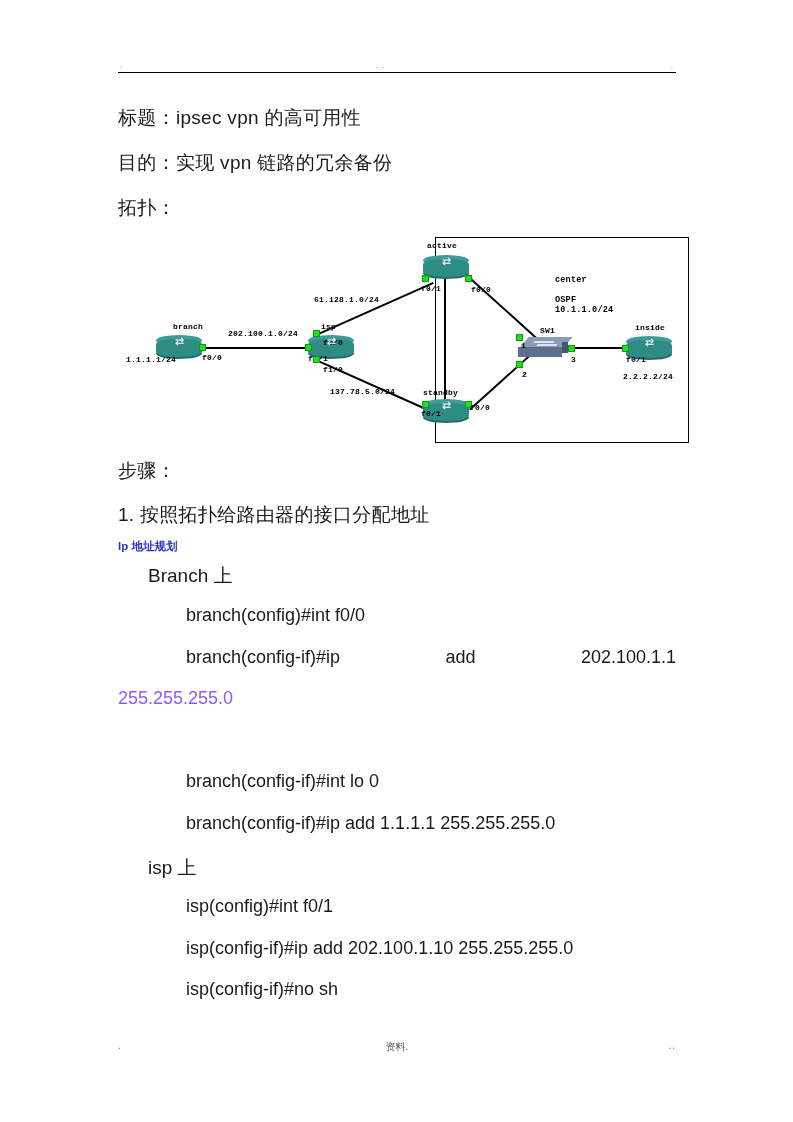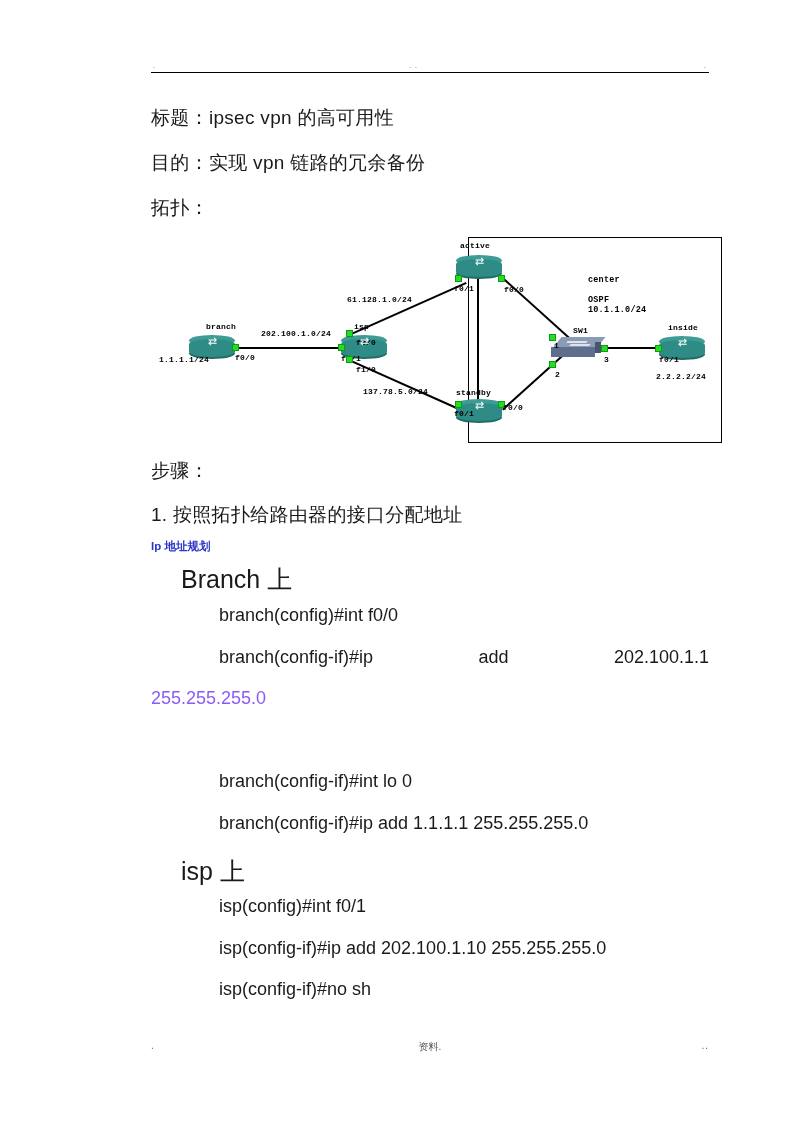--- a/index.html
+++ b/index.html
@@ -14,21 +14,20 @@
     font-family: "Liberation Sans", sans-serif;
     color: #000000;
     overflow: hidden;
   }
 
   .page {
     position: absolute;
     left: 0; top: 0;
     width: 675px;
     height: 1122px;
-    margin-left: 33px;
   }
 
   
   .header {
     position: absolute;
     left: 118px;
     top: 60px;
     width: 558px;
     height: 14px;
   }
@@ -94,21 +93,21 @@
   .blue-note {
     position: absolute;
     left: 118px;
     font-size: 11.5px;
     color: #2b36c8;
     font-weight: bold;
     white-space: nowrap;
   }
   .dev-head {
     left: 148px;
-    font-size: 25px;
+    font-size: 19px;
   }
   .cmd {
     left: 186px;
     font-size: 18px;
     color: #1a1a1a;
     white-space: nowrap;
   }
   .cmd-wrap {
     left: 118px;
     font-size: 18px;

